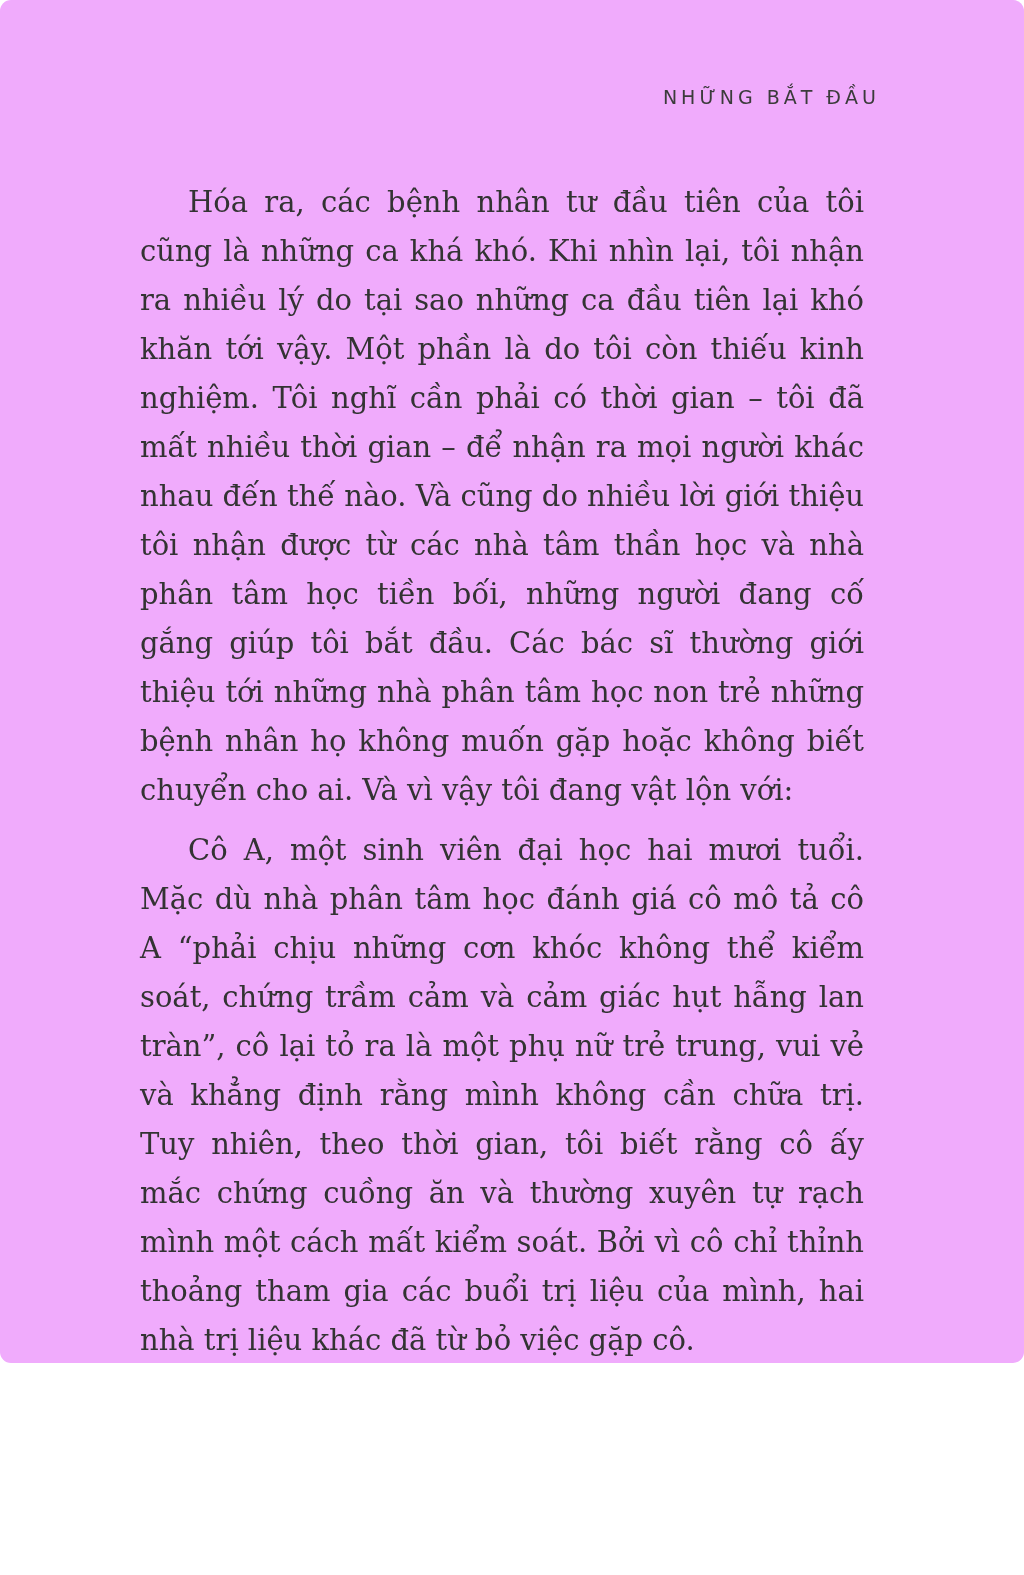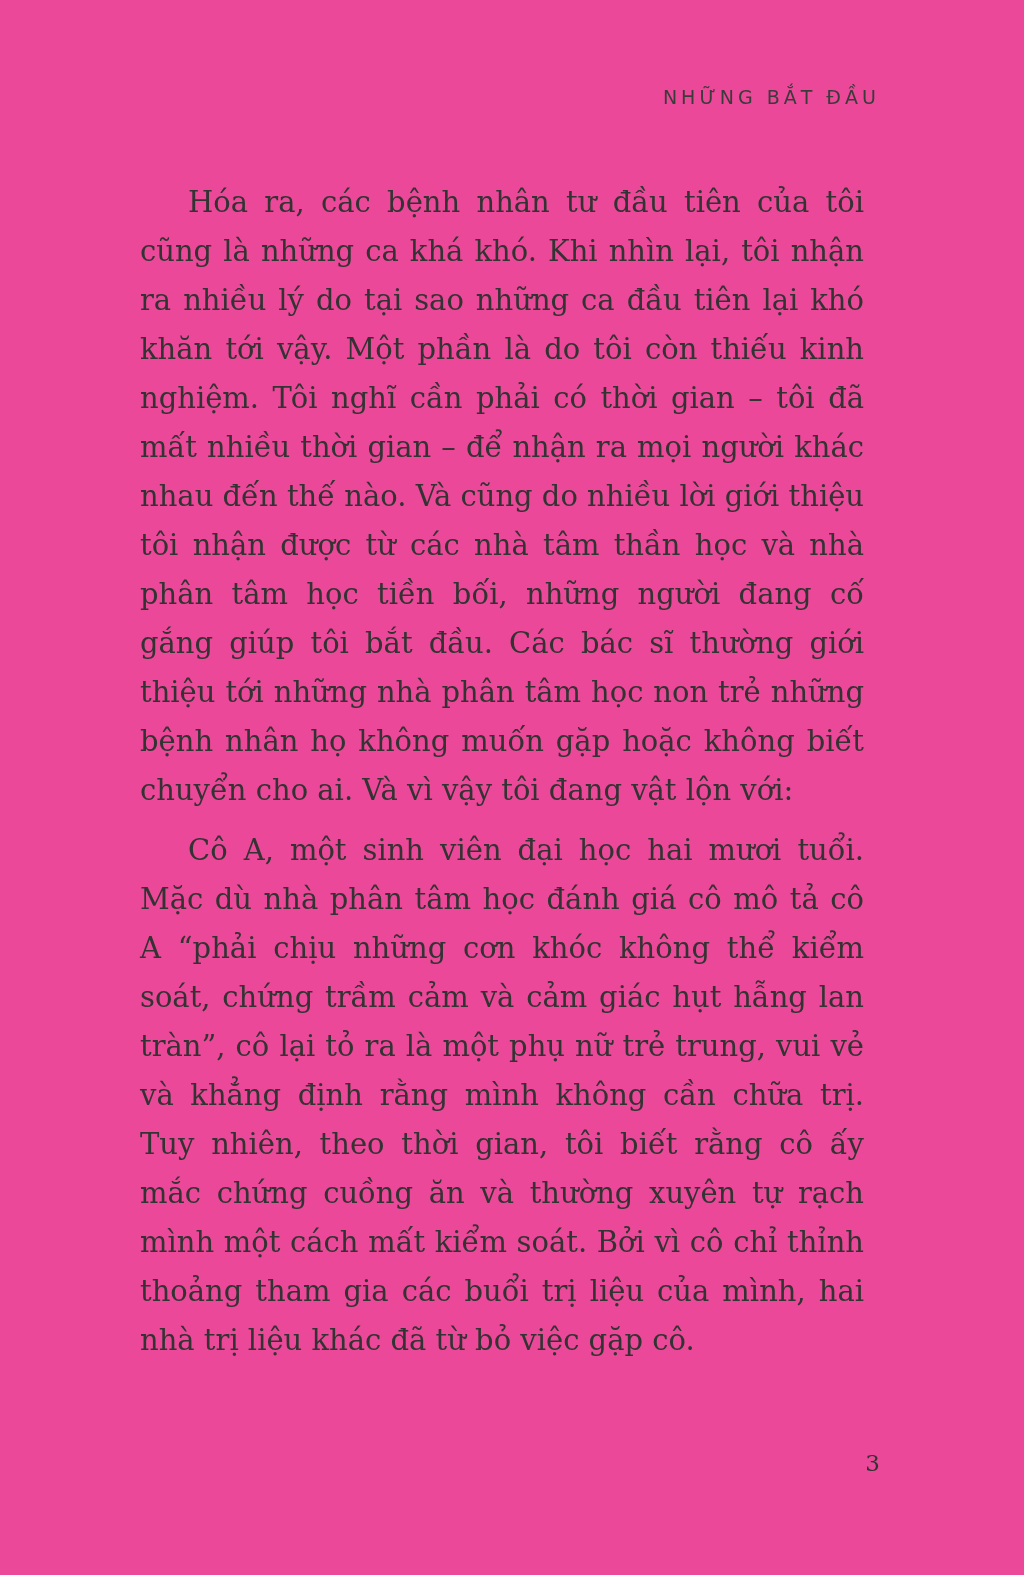--- a/index.html
+++ b/index.html
@@ -3,25 +3,26 @@
 <meta charset="utf-8">
 <style>
   html, body {
     margin: 0;
     padding: 0;
     background: #ffffff;
   }
   .page {
     position: relative;
     width: 1024px;
-    height: 1575px;
-    background: #ec4899;
+    height: 1363px;
+    background: #f0abfc;
     overflow: hidden;
     font-family: "DejaVu Serif", serif;
     color: #2e2e2e;
+    border-radius: 11px;
   }
   .running-header {
     position: absolute;
     top: 86px;
     left: 140px;
     width: 740px;
     text-align: right;
     font-family: "DejaVu Sans", "Liberation Sans", sans-serif;
     font-size: 19px;
     letter-spacing: 4px;

